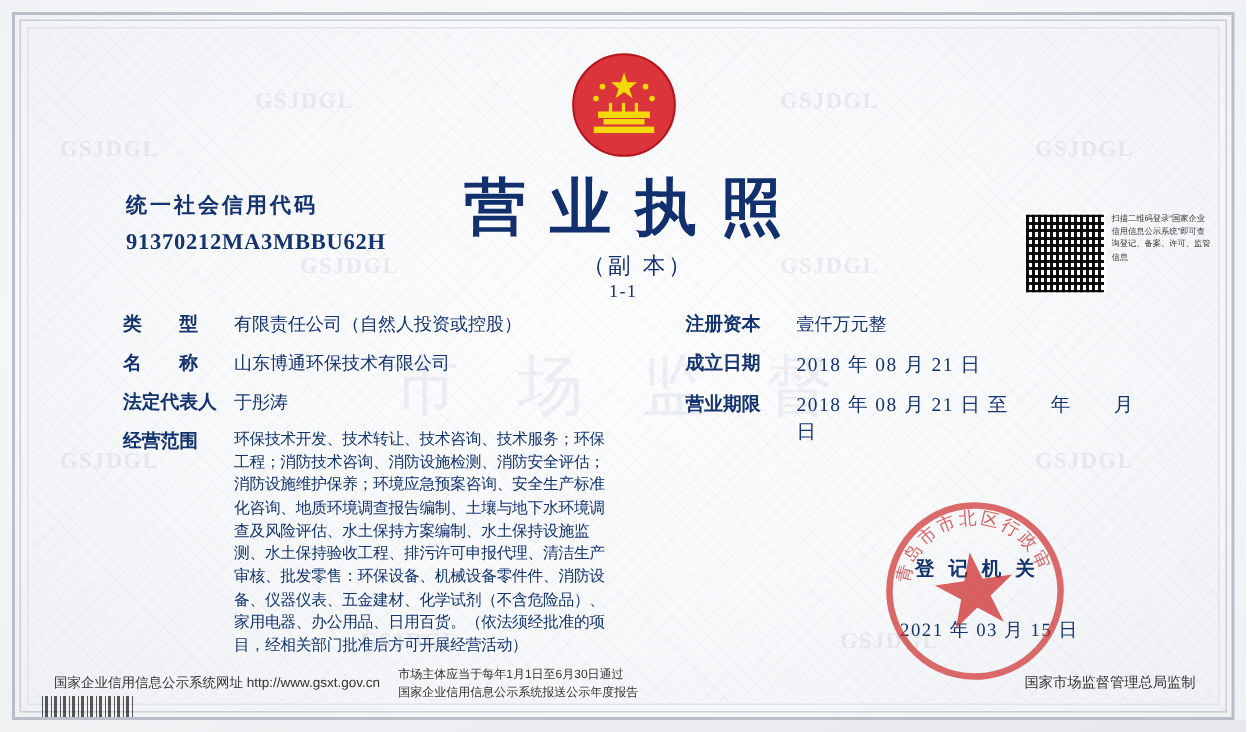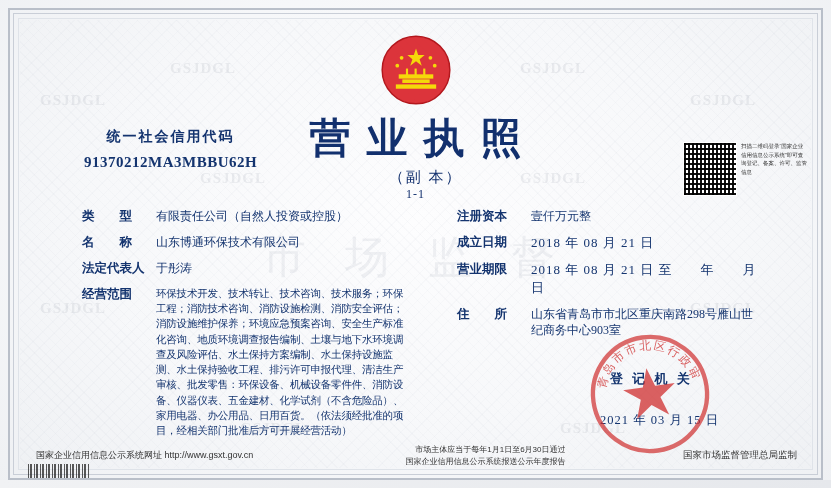--- a/index.html
+++ b/index.html
@@ -95,41 +95,41 @@
   .main-title {
     font-family: "Liberation Serif", serif;
     font-size: 41px;
     font-weight: bold;
     color: #12306e;
     letter-spacing: 16px;
     text-indent: 16px;
     line-height: 1.1;
   }
   .sub-title {
-    font-family: Liberation Serif, serif;
+    font-family: Liberation Sans, sans-serif;
     font-size: 15px;
     color: #12306e;
     margin-top: 7px;
     letter-spacing: 2px;
     margin-left: 20px;
   }
   .serial {
     font-family: "Liberation Serif", serif;
     font-size: 12px;
     color: #12306e;
     margin-top: 0;
     letter-spacing: 1px;
   }
 
   
   .credit-block {
     position: absolute;
     left: 84px;
     top: 128px;
-    text-align: center;
+    text-align: left;
   }
   .credit-label {
     font-family: "Liberation Serif", serif;
     font-size: 14px;
     font-weight: bold;
     color: #14346f;
     letter-spacing: 2px;
   }
   .credit-value {
     font-family: "Liberation Serif", serif;
@@ -257,21 +257,21 @@
     bottom: 26px;
     font-size: 9px;
     color: #333;
     font-family: "Liberation Sans", sans-serif;
   }
   .footer-center {
     position: absolute;
     left: 50%;
     bottom: 20px;
     transform: translateX(-50%);
-    text-align: right;
+    text-align: left;
     font-size: 8px;
     color: #333;
     line-height: 1.5;
     font-family: "Liberation Sans", sans-serif;
     width: 300px;
   }
   .footer-right {
     position: absolute;
     right: 34px;
     bottom: 26px;
@@ -382,24 +382,20 @@
         <div class="val">壹仟万元整</div>
       </div>
       <div class="row">
         <div class="lbl">成立日期</div>
         <div class="date-val">2018 年 08 月 21 日</div>
       </div>
       <div class="row">
         <div class="lbl">营业期限</div>
         <div class="date-val">2018 年 08 月 21 日 至　　年　　月　　日</div>
       </div>
-      <div class="row">
-        <div class="lbl">住　　所</div>
-        <div class="val">山东省青岛市市北区重庆南路298号雁山世纪商务中心903室</div>
-      </div>
     </div>
 
   </div>
 
   <div class="reg-auth">登 记 机 关</div>
   <div class="issue-date">2021 年 03 月 15 日</div>
 
   <div class="seal">
     <svg viewBox="0 0 200 200" width="124" height="124">
       <circle cx="100" cy="100" r="92" fill="none" stroke="#cf2b2b" stroke-width="7" opacity="0.85"></circle>

